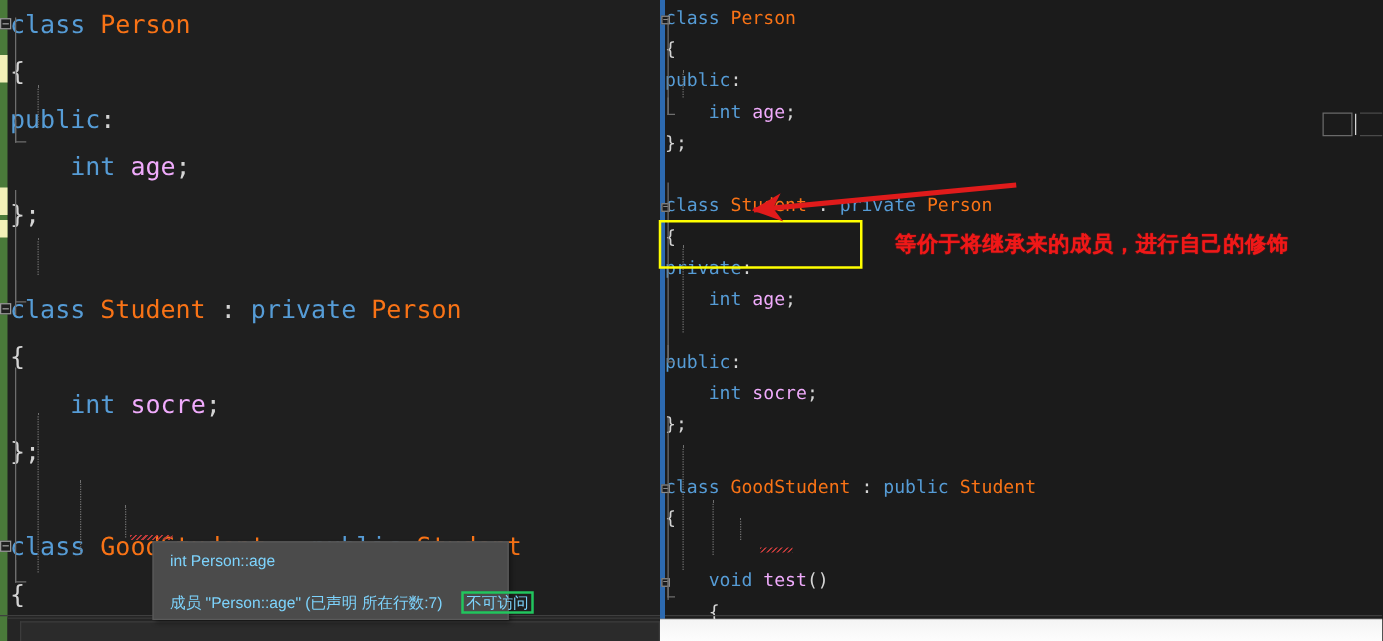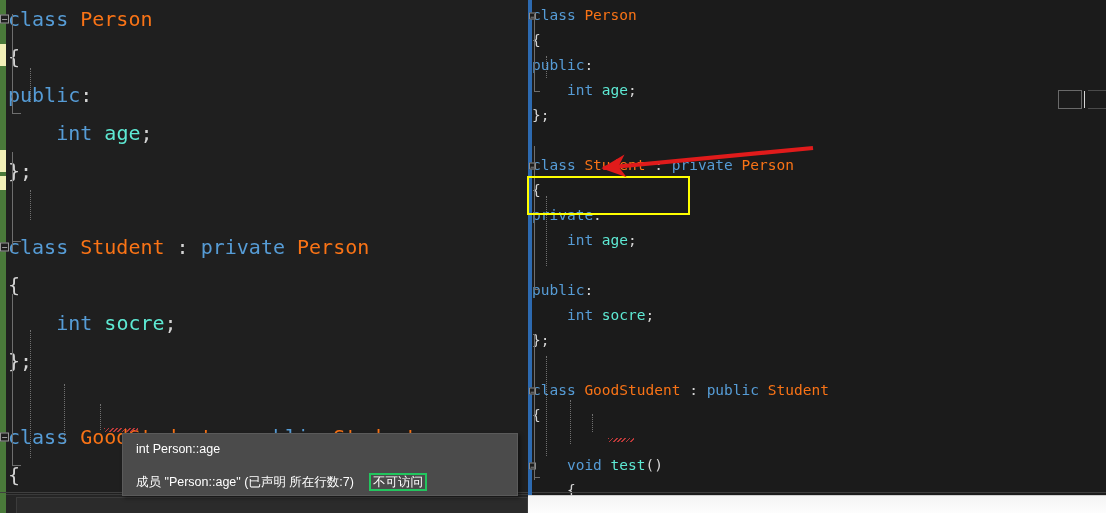--- a/index.html
+++ b/index.html
@@ -42,21 +42,21 @@
   }
   .right-code {
     position: absolute; left: 4px; top: 3px; width: 574px;
     font-size: 14.5px; line-height: 25px; white-space: pre;
   }
   .right-code .ln { height: 25px; position: relative; }
 
   
   .kw       { color: #569cd6; }   
   .type     { color: #f97316; }   
-  .id       { color: #5eead4; }   
+  .id       { color: #f0abfc; }   
   .num      { color: #b5cea8; }
   .punc     { color: #d4d4d4; }
   .plain    { color: #d4d4d4; }
 
   
   .fold {
     position: absolute; left: -8px; top: 50%; transform: translateY(-50%);
     width: 9px; height: 9px; border: 1px solid #9a9a9a; color: #cfcfcf;
     font-size: 8px; line-height: 7px; text-align: center;
     font-family: "DejaVu Sans", sans-serif; background: #1f1f1f;
@@ -84,25 +84,25 @@
   
   .squiggle {
     position: absolute; height: 4px;
     background-image:
       repeating-linear-gradient(135deg, #c23b3b 0 1.2px, transparent 1.2px 3px);
     opacity: .95;
   }
 
   
   .tooltip {
-    position: absolute; left: 122px; top: 433px; width: 396px; height: 63px;
+    position: absolute; left: 122px; top: 433px; width: 285px; height: 63px;
     background: #4b4b4b; border: 1px solid #5a5a5a;
     box-shadow: 2px 2px 4px rgba(0,0,0,.45);
     font-family: "Liberation Sans", sans-serif;
-    color: #ffffff;
+    color: #7dd3fc;
     padding-left: 24px;
   }
   .tooltip .tt-line1 {
     position: absolute; left: 13px; top: 8px; font-size: 12.5px;
     white-space: nowrap;
   }
   .tooltip .tt-line2 {
     position: absolute; left: 13px; top: 40px; font-size: 12.5px;
     white-space: nowrap;
   }
@@ -232,16 +232,17 @@
 
   <svg class="red-arrow" width="240" height="40" viewBox="0 0 240 40">
     <defs>
       <marker id="ah" markerWidth="7" markerHeight="7" refX="5.6" refY="3.1" orient="auto" markerUnits="strokeWidth">
         <path d="M6,3.1 L0.2,0.4 L1.9,3.1 L0.2,5.8 Z" fill="#e01b1b"></path>
       </marker>
     </defs>
     <line x1="233" y1="8" x2="23" y2="28" stroke="#e01b1b" stroke-width="4.2" marker-end="url(#ah)"></line>
   </svg>
 
+  <div class="red-note">等价于将继承来的成员，进行自己的修饰</div>
 
   <div class="right-white-band"></div>
 
 </div>
 
 </body></html>

